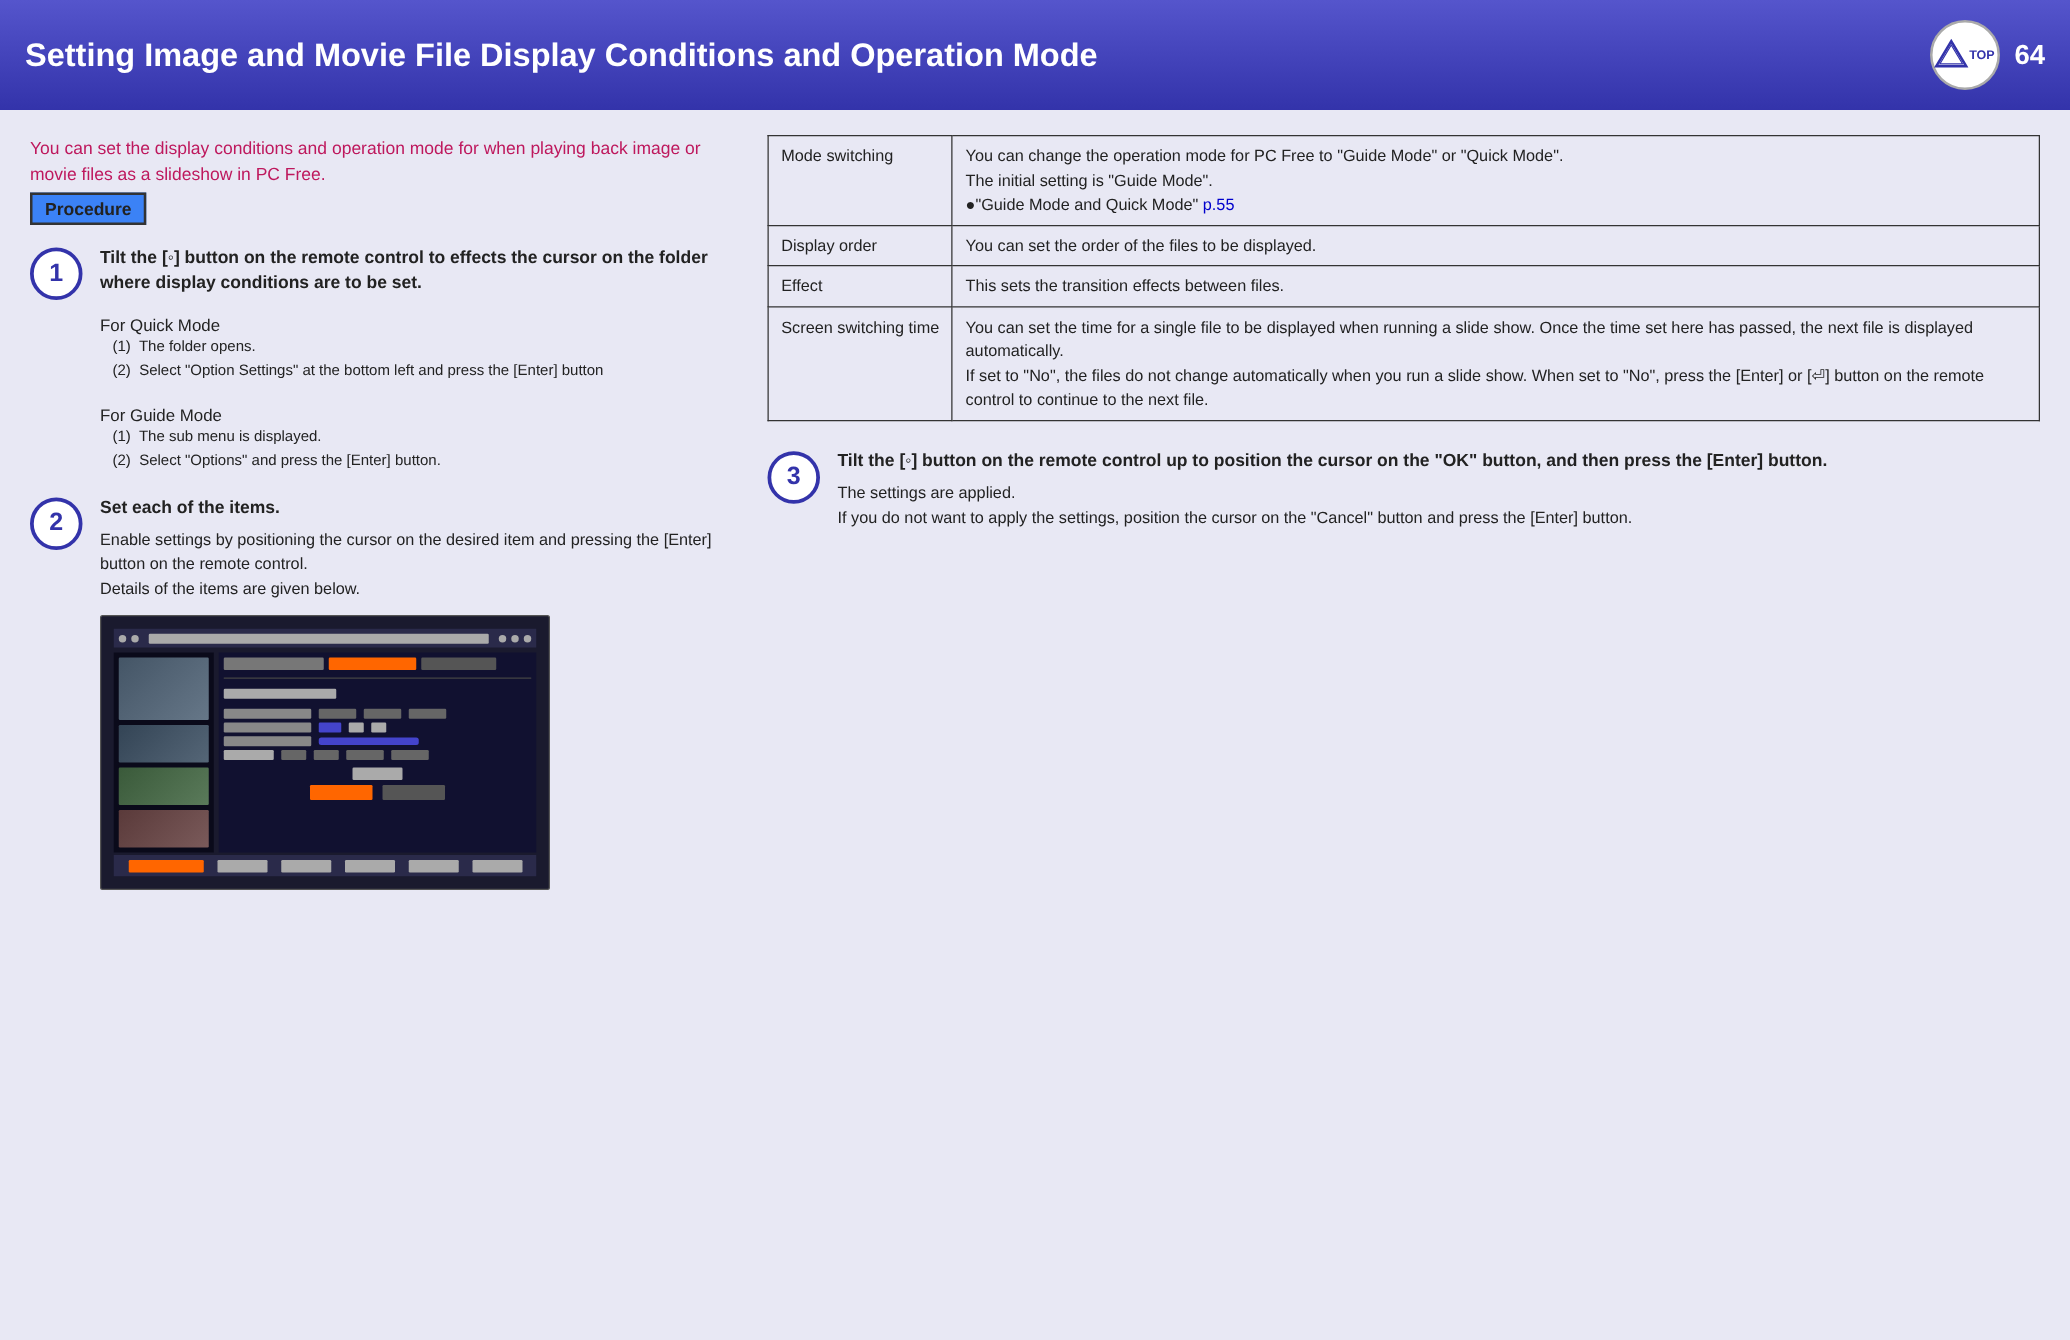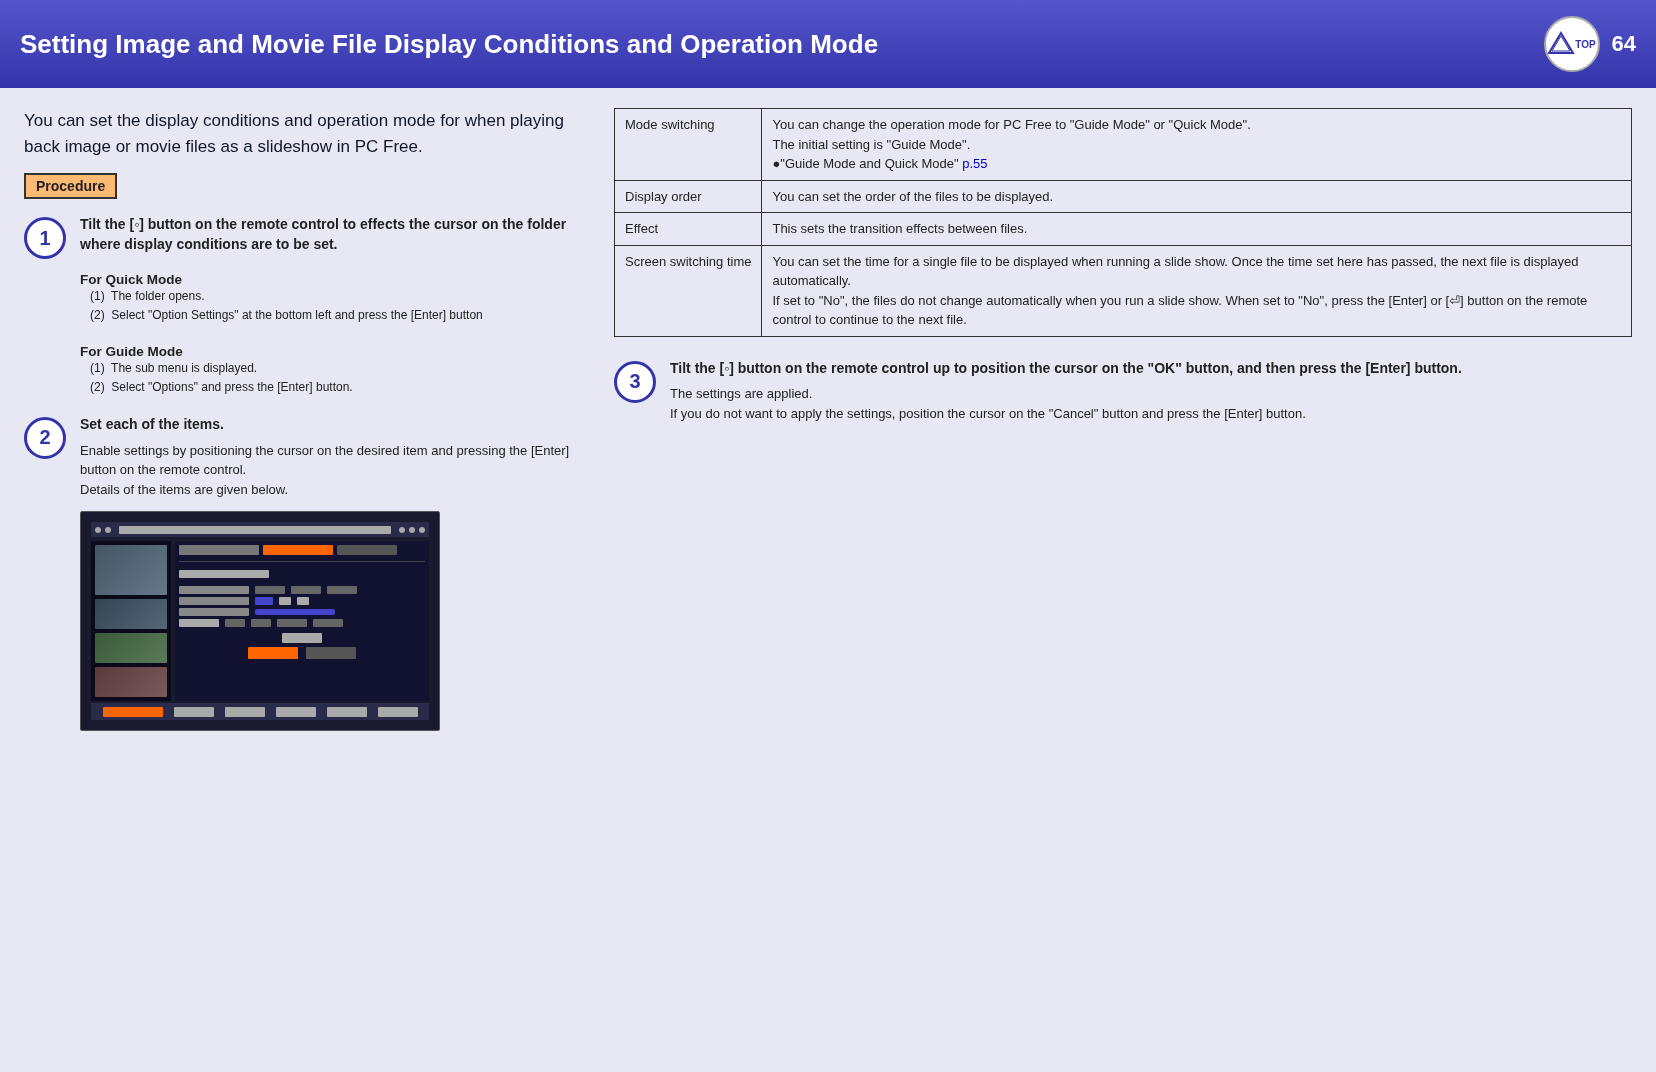--- a/index.html
+++ b/index.html
@@ -73,35 +73,35 @@
       flex: 0 0 560px;
       max-width: 560px;
     }
 
     
     .right-col {
       flex: 1;
     }
 
     .intro-text {
-      font-size: 17px;
+      font-size: 14px;
       line-height: 1.5;
-      margin-bottom: 14px;
-      color: #0f172a;
+      margin-bottom: 4px;
+      color: #be185d;
     }
 
     
     .procedure-box {
       display: inline-block;
       border: 2px solid #333;
       padding: 3px 10px;
       font-size: 14px;
       font-weight: bold;
       margin-bottom: 16px;
-      background: #fdba74;
+      background: #3b82f6;
     }
 
     
     .step {
       display: flex;
       align-items: flex-start;
       margin-bottom: 18px;
       gap: 14px;
     }
     .step-number {
@@ -122,21 +122,21 @@
     .step-content {
       flex: 1;
     }
     .step-heading {
       font-size: 14px;
       font-weight: bold;
       line-height: 1.4;
       margin-bottom: 6px;
     }
     .step-sub-heading {
-      font-weight: bold;
+      font-weight: normal;
       font-size: 13.5px;
       margin-top: 18px;
     }
     .step-text {
       font-size: 13px;
       line-height: 1.5;
     }
     .step-list {
       list-style: none;
       padding-left: 10px;

